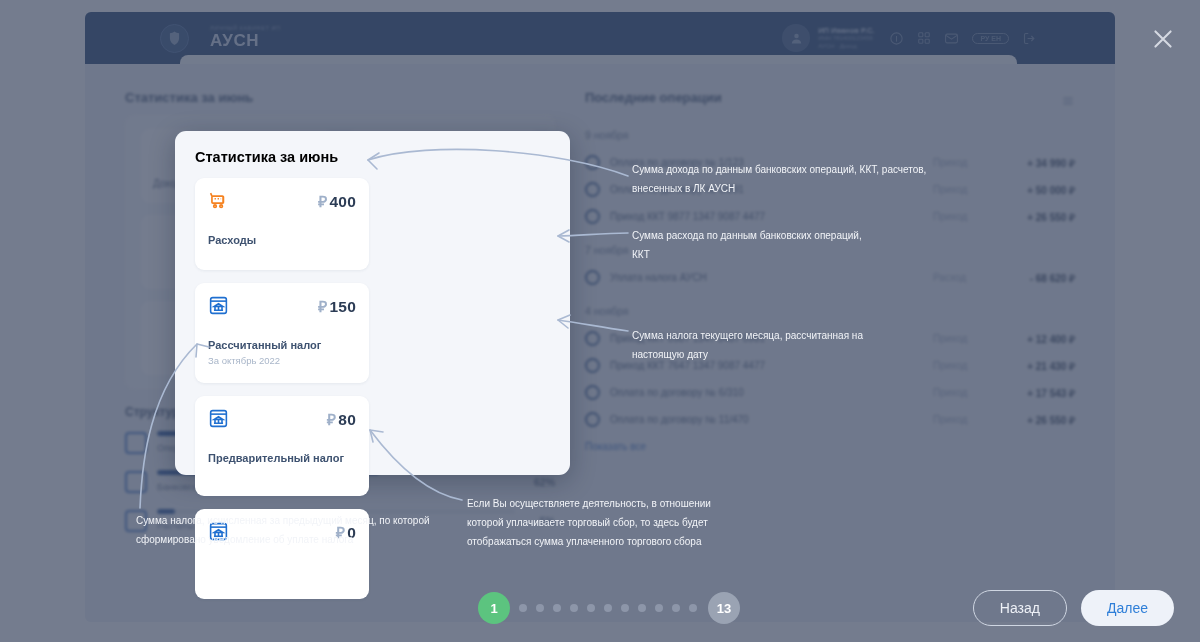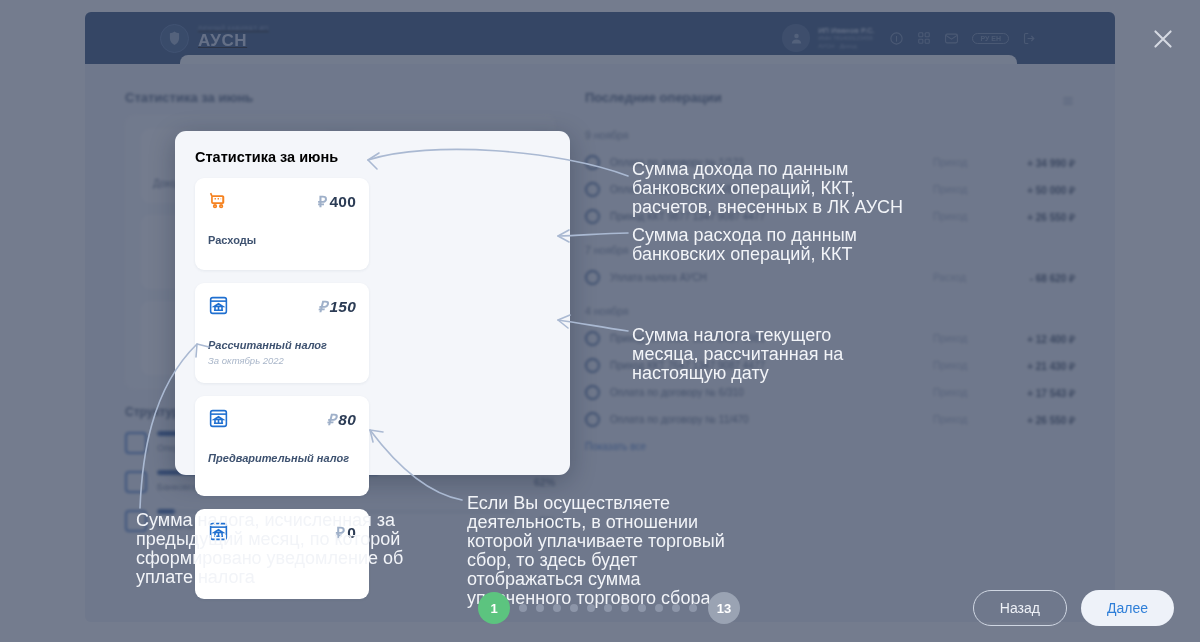--- a/index.html
+++ b/index.html
@@ -27,21 +27,21 @@
     background: #eef1f6;
   }
 
   
   .app-header {
     position: relative;
     height: 52px;
     background: #1f3f6b;
     display: flex; align-items: center;
   }
-  .brand { display: flex; align-items: center; gap: 9px; margin-left: 75px; text-decoration: underline; }
+  .brand { display: flex; align-items: center; gap: 21px; margin-left: 75px; }
   .brand-emblem {
     width: 29px; height: 29px; border-radius: 50%;
     background: #2b4f7d;
     border: 1.5px solid #46679a;
     display: flex; align-items: center; justify-content: center;
   }
   .brand-emblem svg { opacity: .6; }
   .brand-text { line-height: 1.05; }
   .brand-sup {
     font-size: 5.5px; letter-spacing: .6px; color: #7d93b5;
@@ -172,32 +172,32 @@
   #spot .spot-title {
     font-size: 14.5px; font-weight: 700; color: #000000; margin-bottom: 13px;
   }
   .spot-grid { display: flex; flex-wrap: wrap; gap: 13px; }
   .scard {
     background: #fff; border-radius: 9px;
     width: 174px; padding: 12px 13px 0 13px;
     box-shadow: 0 1px 3px rgba(30,50,90,.07);
   }
   .scard.tall { height: 92px; }
-  .scard.med  { height: 100px; font-style: italic; }
+  .scard.med  { height: 100px; }
   .scard.small{ height: 90px; }
   .scard-top { display: flex; align-items: flex-start; justify-content: space-between; }
   .scard-amt { font-size: 15.5px; font-weight: 700; color: #2c3c55; letter-spacing: .2px; }
   .scard-amt .rub { color: #9fb0c9; font-weight: 700; margin-right: 2px; }
   .scard-lbl { font-size: 11px; color: #3e5270; margin-top: 19px; font-weight: 600; }
   .scard-sub { font-size: 9.5px; color: #a9b6c9; margin-top: 4px; }
 
   
   .callout {
     position: absolute;
-    font-size: 18px; line-height: 19px; color: #f2f4f8;
+    font-size: 10px; line-height: 19px; color: #f2f4f8;
   }
   #callout-income  { left: 632px; top: 160px;  width: 300px; }
   #callout-expense { left: 632px; top: 226px;  width: 250px; }
   #callout-tax     { left: 632px; top: 326px;  width: 240px; }
   #callout-prev    { left: 136px; top: 511px;  width: 320px; }
   #callout-fee     { left: 467px; top: 494px;  width: 275px; }
 
   
   #arrows { position: absolute; inset: 0; pointer-events: none; }
 

